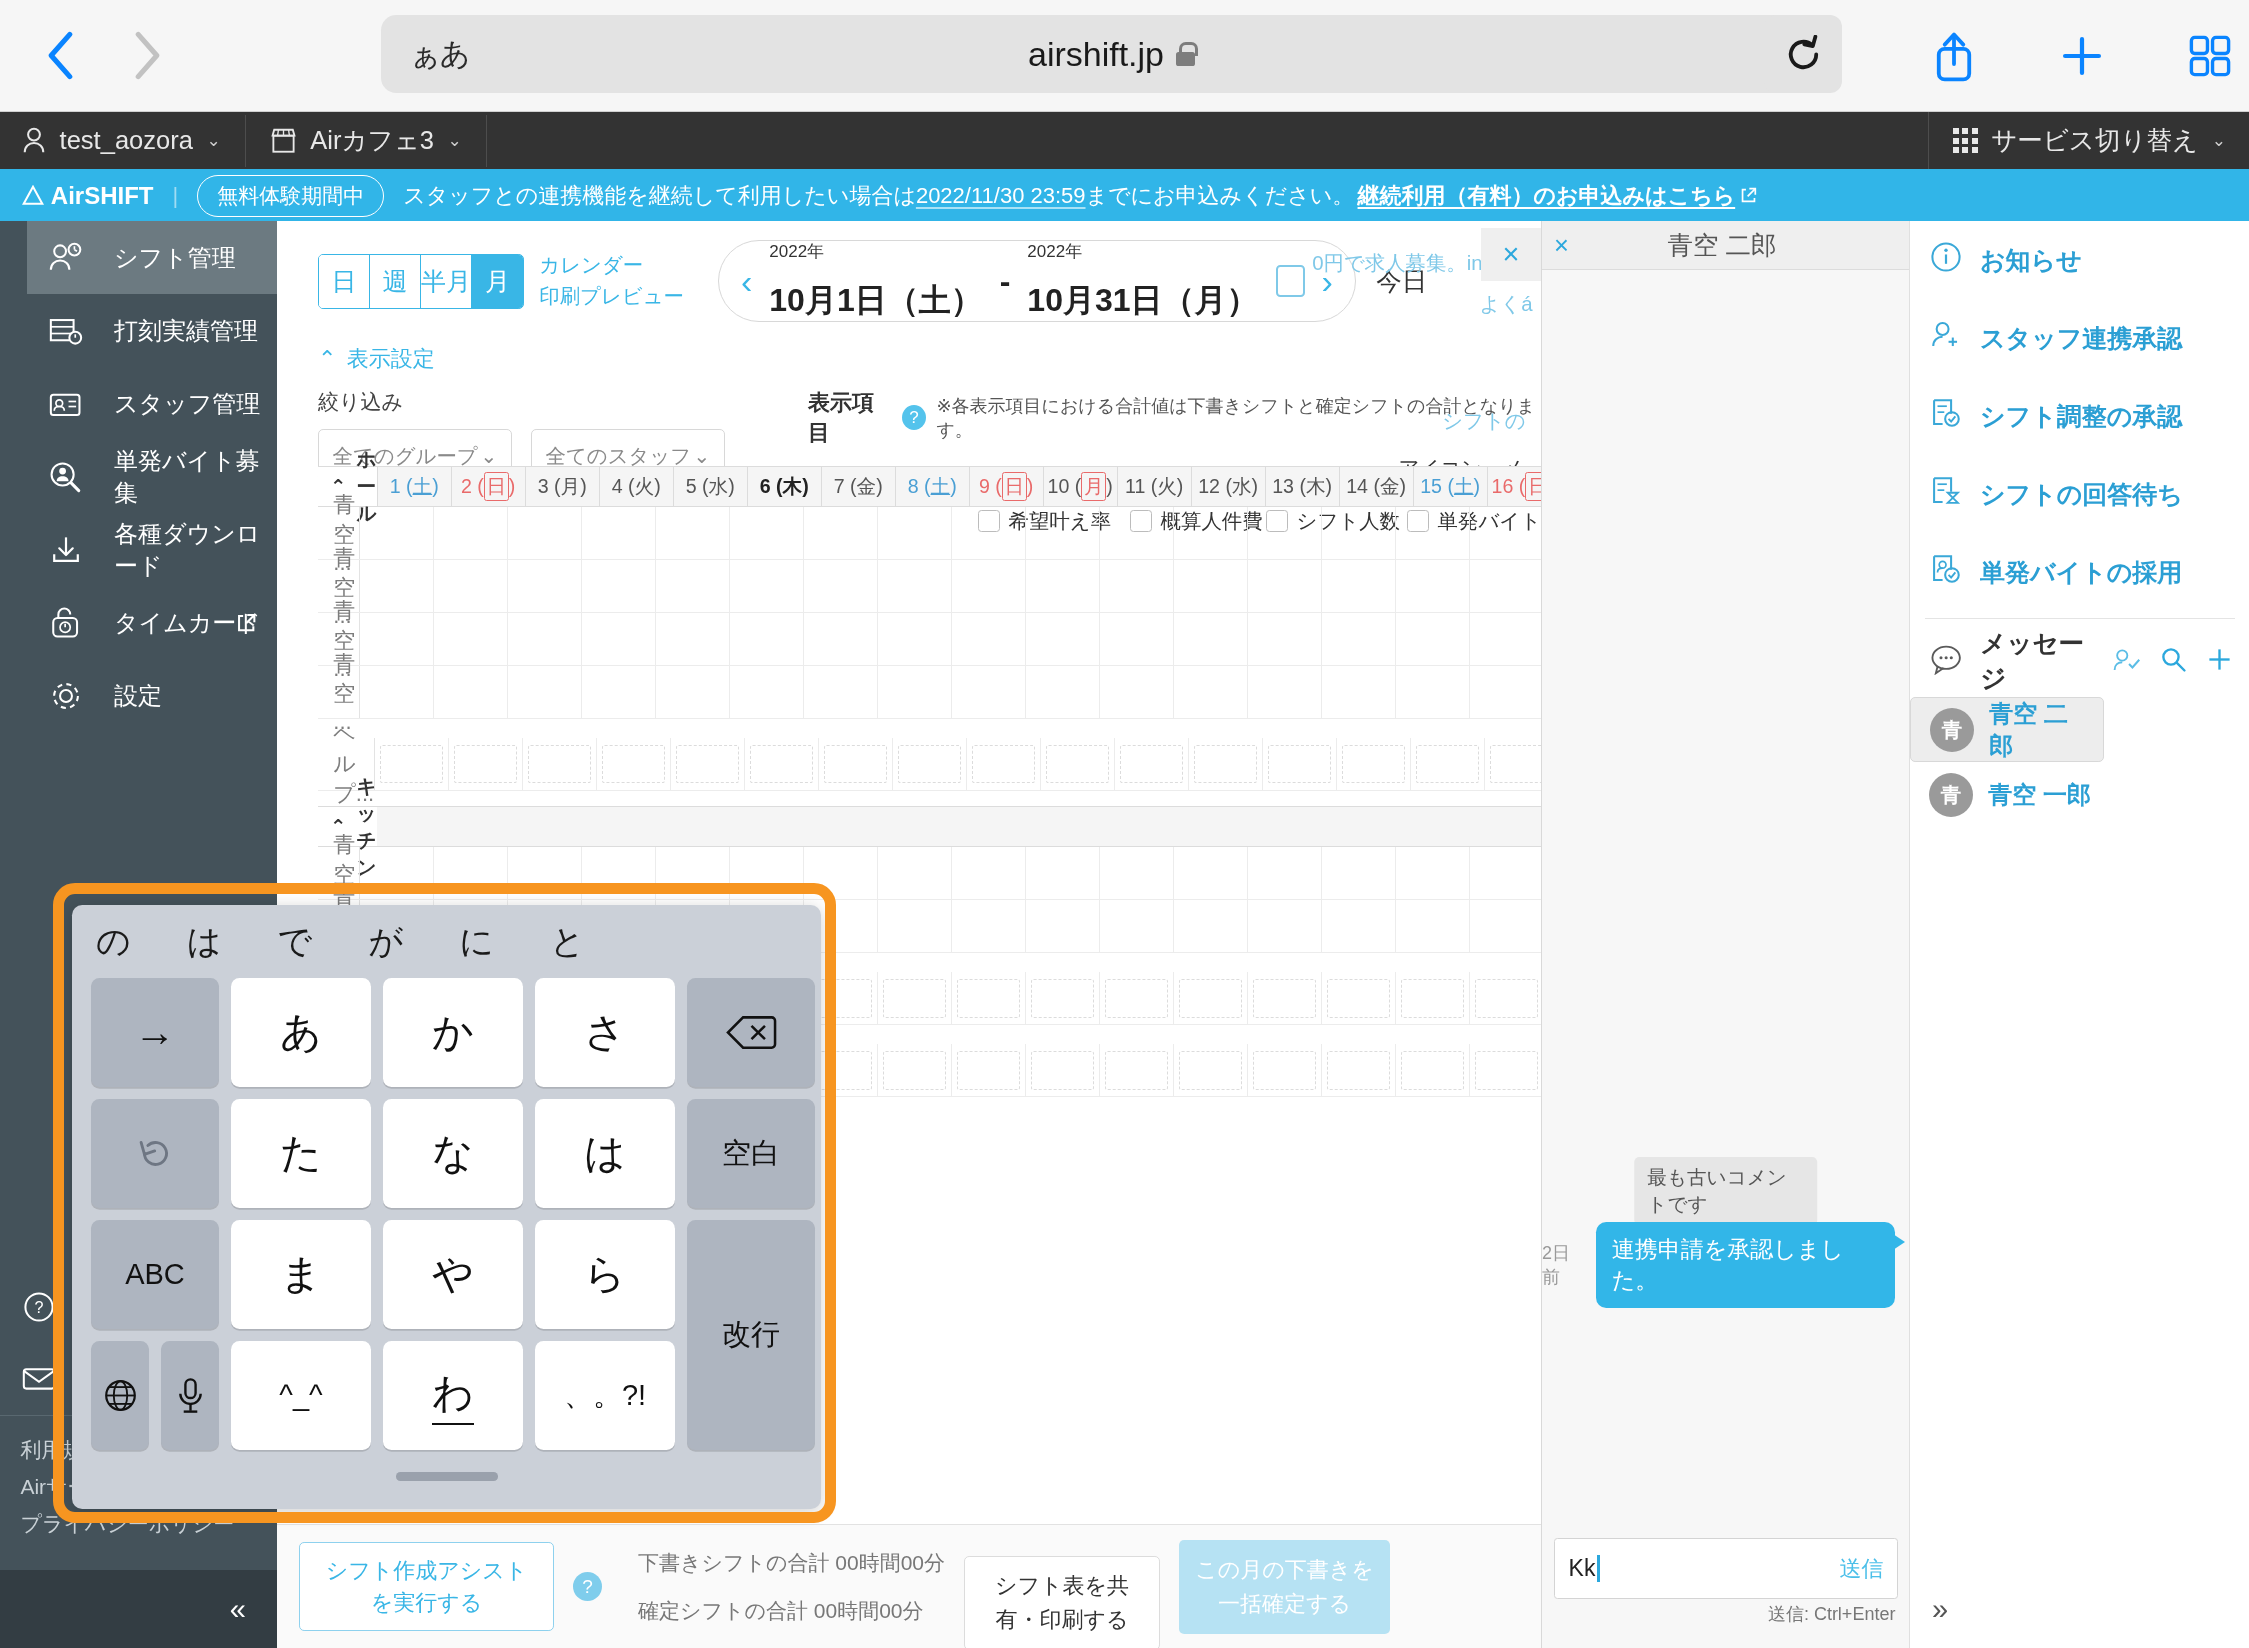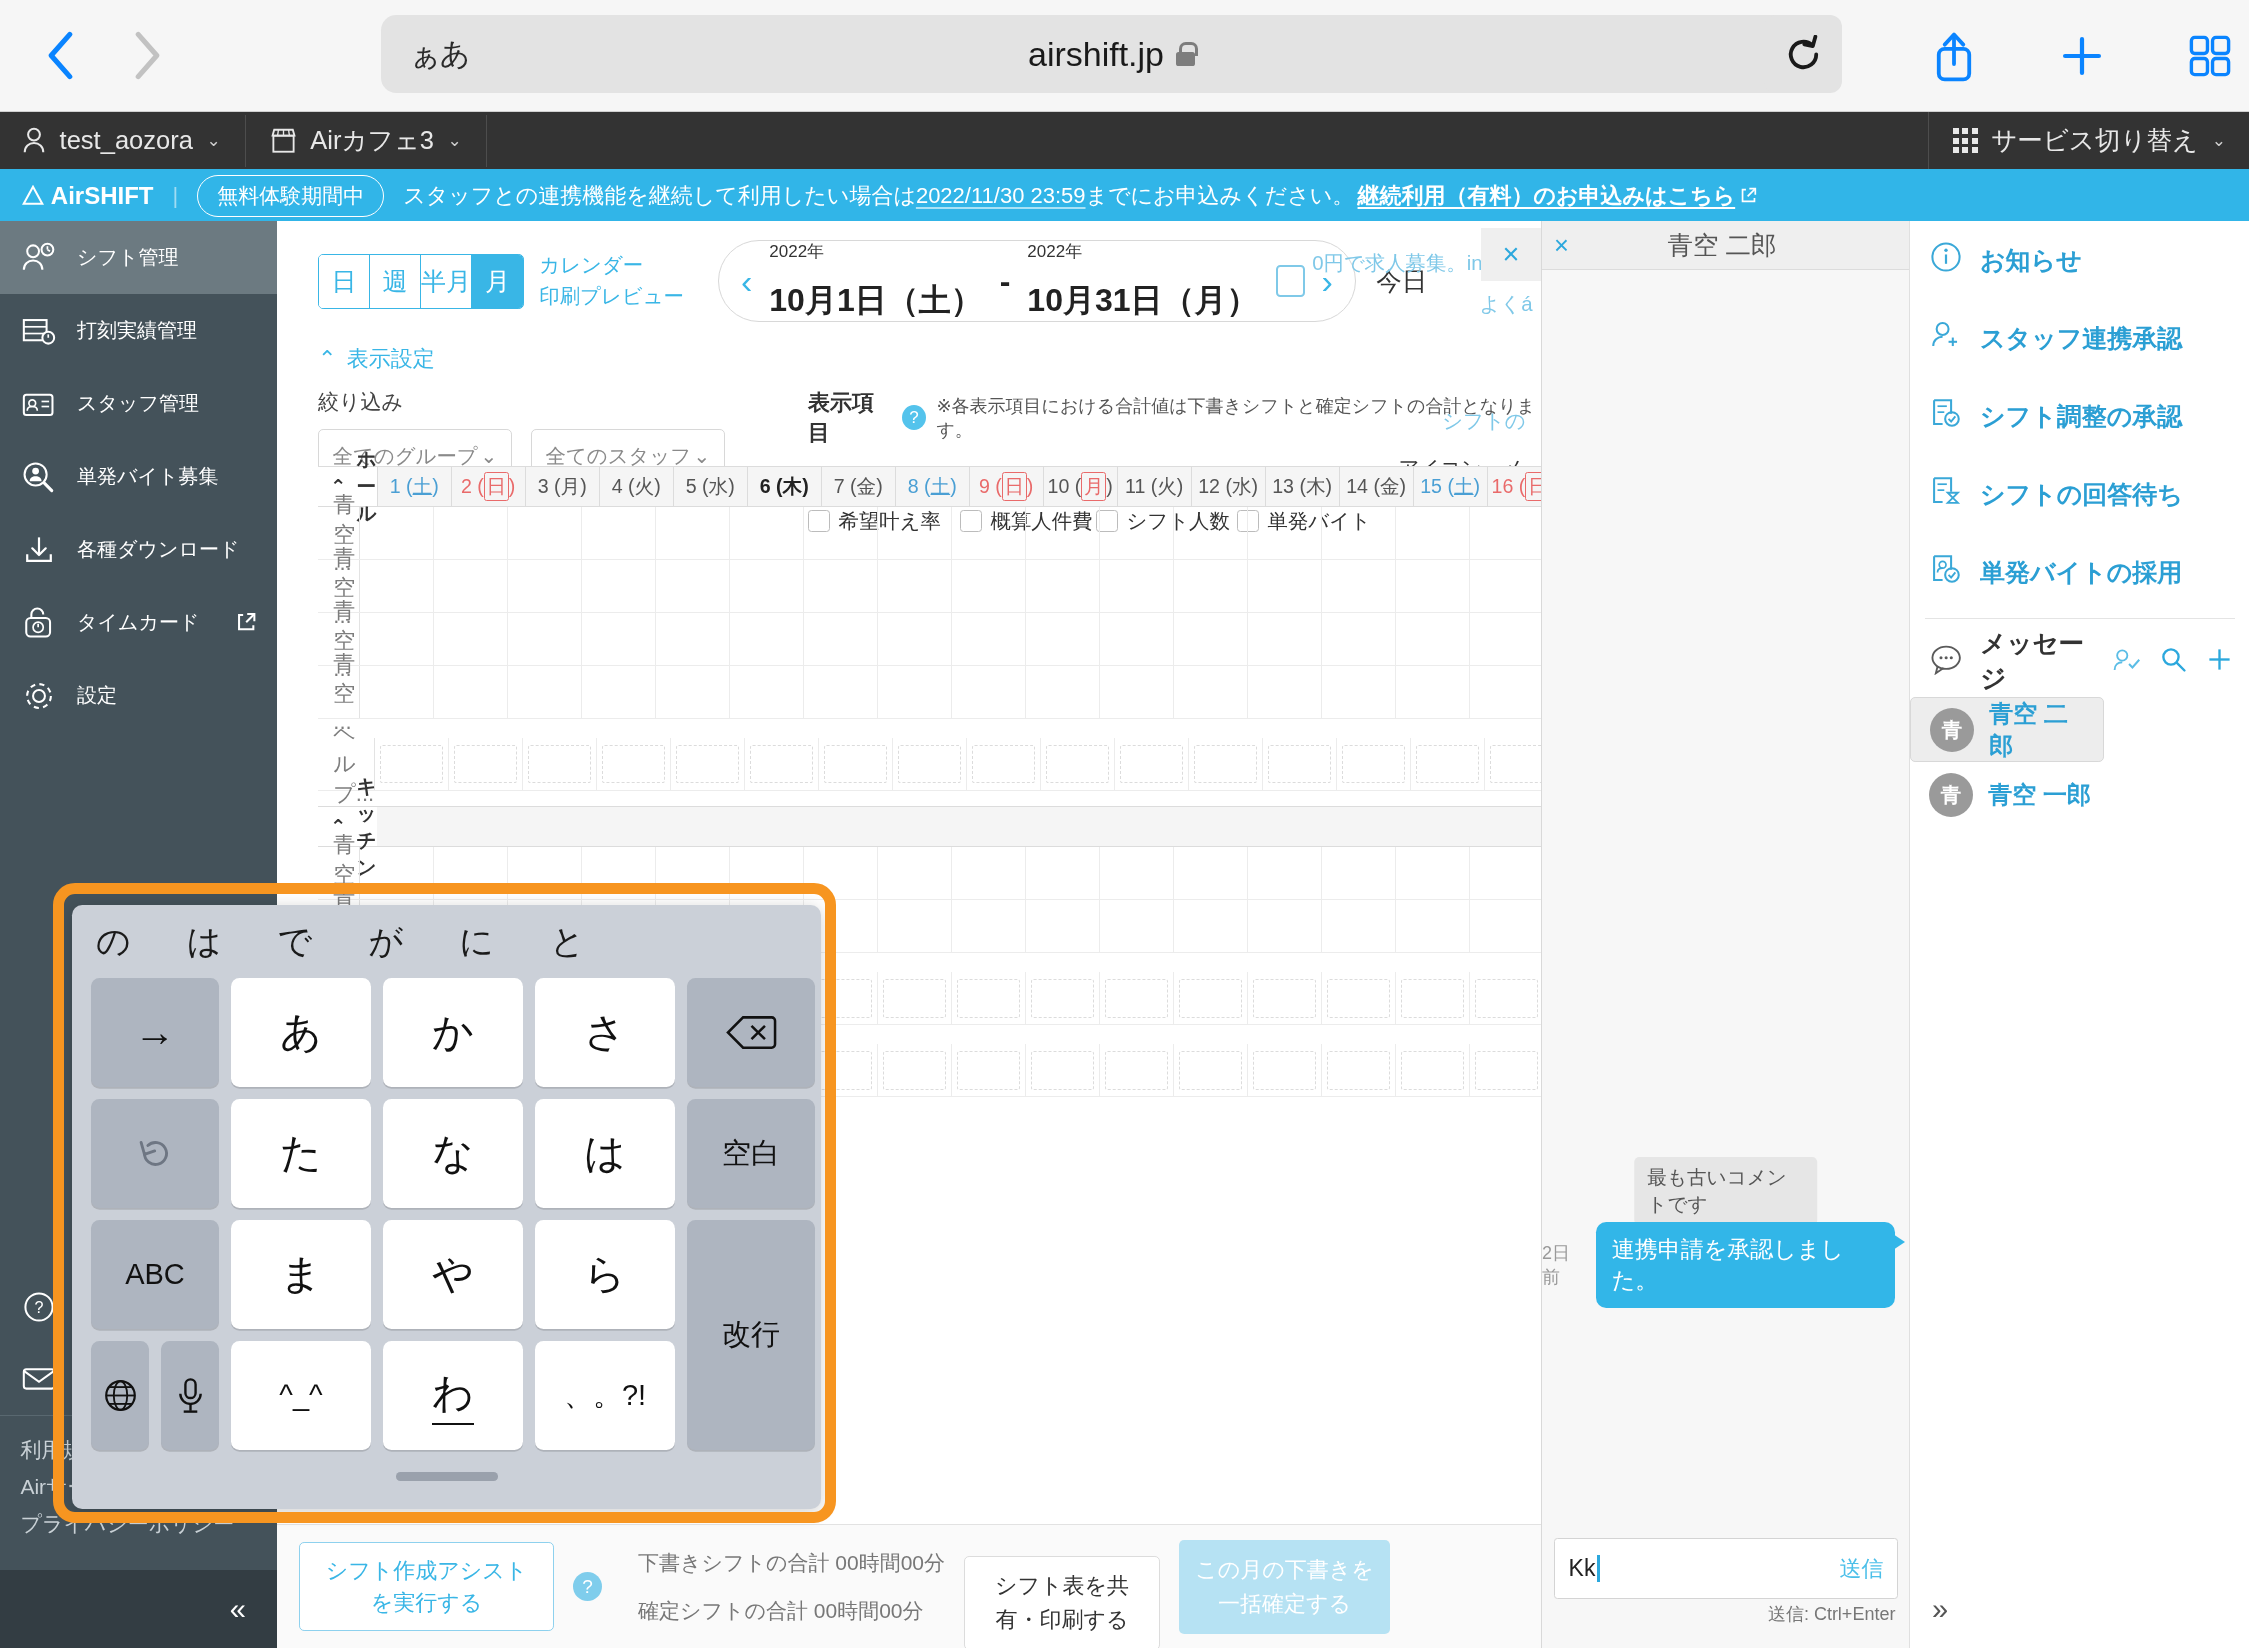--- a/index.html
+++ b/index.html
@@ -98,23 +98,24 @@
   .promo-text { margin-left: 19px; font-size: 22px; }
   .promo-u { text-decoration: underline; text-decoration-color: #a9e2f6; text-underline-offset: 4.3px; }
   .promo-link { font-weight: bold; text-decoration: underline; text-underline-offset: 4.3px; margin-left: 3.4px; }
 
   
   .sidebar {
     position: absolute; left: 0; top: 221px; width: 277px; height: 1427px;
     background: #44525a;
   }
   .side-item {
-    height: 73px; display: flex; align-items: center; gap: 19px;
-    padding-left: 19px; color: #ffffff; font-size: 20px;
+    height: 73px; display: flex; align-items: center; gap: 29px;
+    padding-left: 19px; color: #ffffff; font-size: 24px;
     position: relative;
+    margin-left: 27px;
   }
   .side-item.active { background: #6c7a81; }
   .side-icon { width: 39px; height: 39px; flex: none; display: flex; align-items: center; justify-content: center; }
   .ext-icon { position: absolute; right: 20.4px; top: 25.5px; }
   .side-bottom { position: absolute; left: 0; bottom: 106px; width: 277px; }
   .side-help { height: 72px; display: flex; align-items: center; gap: 19px; padding-left: 19px; color: #ffffff; font-size: 22px; }
   .side-legal { border-top: 0.9px solid #596870; padding: 15.3px 0 0 20.4px; }
   .side-legal div { color: #c9d1d6; font-size: 21px; line-height: 37px; }
   .side-collapse {
     position: absolute; left: 0; bottom: 0; width: 277px; height: 78px;
@@ -173,21 +174,21 @@
   }
   .disp-items { margin-left: 83px; }
   .disp-head { display: flex; align-items: center; gap: 10.2px; }
   .disp-head .t { font-size: 22px; color: #333; font-weight: bold; }
   .qmark {
     width: 25.5px; height: 25.5px; border-radius: 50%; background: #54c3ec; color: #fff;
     font-size: 17px; display: flex; align-items: center; justify-content: center;
   }
   .disp-note { font-size: 18px; color: #555; }
   .chk-grid { margin-top: 15.3px; }
-  .chk-line { display: flex; gap: 0; }
+  .chk-line { display: flex; gap: 0; justify-content: flex-end; }
   .chk { display: flex; align-items: center; gap: 8.5px; font-size: 20.4px; color: #333; height: 39px; }
   .chk .box { width: 22px; height: 22px; border: 1.7px solid #bcbcbc; border-radius: 3.4px; background: #fff; flex: none; }
   .shift-link { position: absolute; right: 15.3px; top: 186px; font-size: 20.4px; color: #7fc8e8; }
 
   
   .cal-table { position: absolute; left: 41px; top: 245px; width: 1226px; }
   .grp-head { display: flex; align-items: stretch; height: 41px; background: #f5f5f5; border-top: 0.9px solid #dcdcdc; border-bottom: 0.9px solid #dcdcdc; }
   .grp-name { width: 112px; display: flex; align-items: center; gap: 10.2px; padding-left: 12px; font-size: 19.6px; color: #333; font-weight: bold; background: #fff; }
   .daycell {
     flex: none; width: 74px; border-left: 0.9px solid #dcdcdc;

